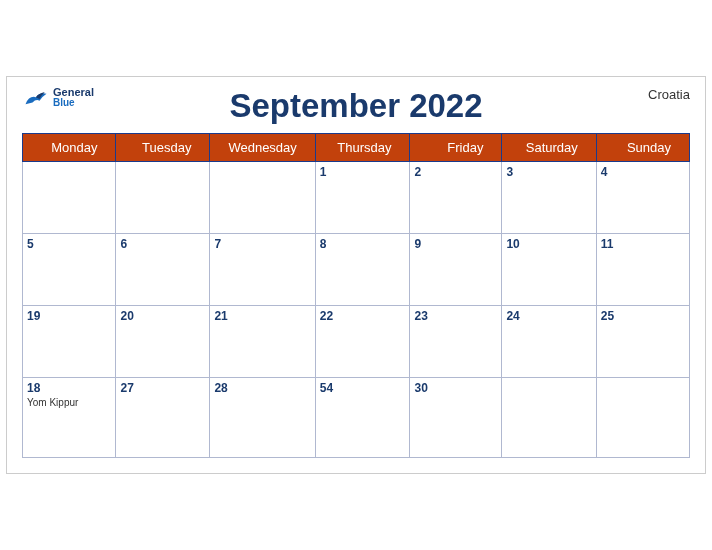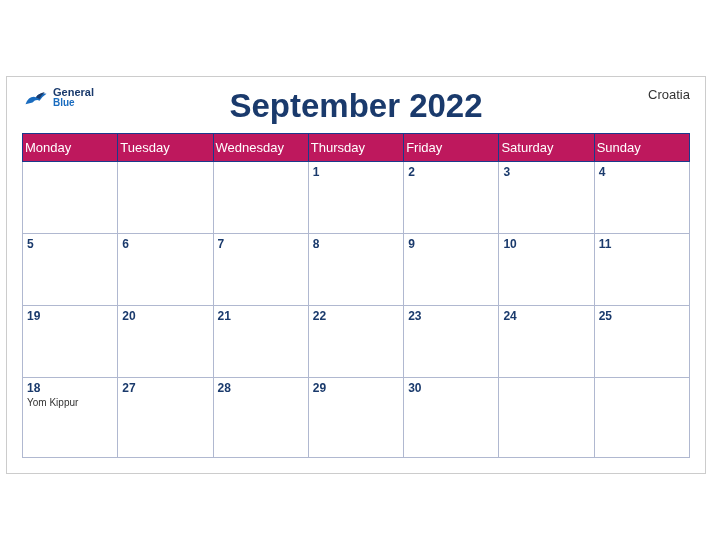--- a/index.html
+++ b/index.html
@@ -60,24 +60,24 @@
       right: 0;
       top: 0;
       font-size: 13px;
       color: #333;
     }
     .calendar-grid {
       width: 100%;
       border-collapse: collapse;
     }
     .calendar-grid th {
-      background: #be185d;
+      background: #c2410c;
       color: #fff;
-      text-align: left;
-      padding: 6px 2px;
+      text-align: right;
+      padding: 6px 18px;
       font-size: 13px;
       font-weight: normal;
       border: 1px solid #1a3a8c;
     }
     .calendar-grid td {
       border: 1px solid #b0b8d0;
       width: calc(100% / 7);
       height: 72px;
       vertical-align: top;
       padding: 3px 4px;
@@ -215,21 +215,21 @@
             <div class="day-number">18</div>
             <div class="day-event">Yom Kippur</div>
           </td>
           <td>
             <div class="day-number">27</div>
           </td>
           <td>
             <div class="day-number">28</div>
           </td>
           <td>
-            <div class="day-number">29</div>
+            <div class="day-number">54</div>
           </td>
           <td>
             <div class="day-number">30</div>
           </td>
           <td></td>
           <td></td>
         </tr>
       </tbody>
   </table>
 </div>

